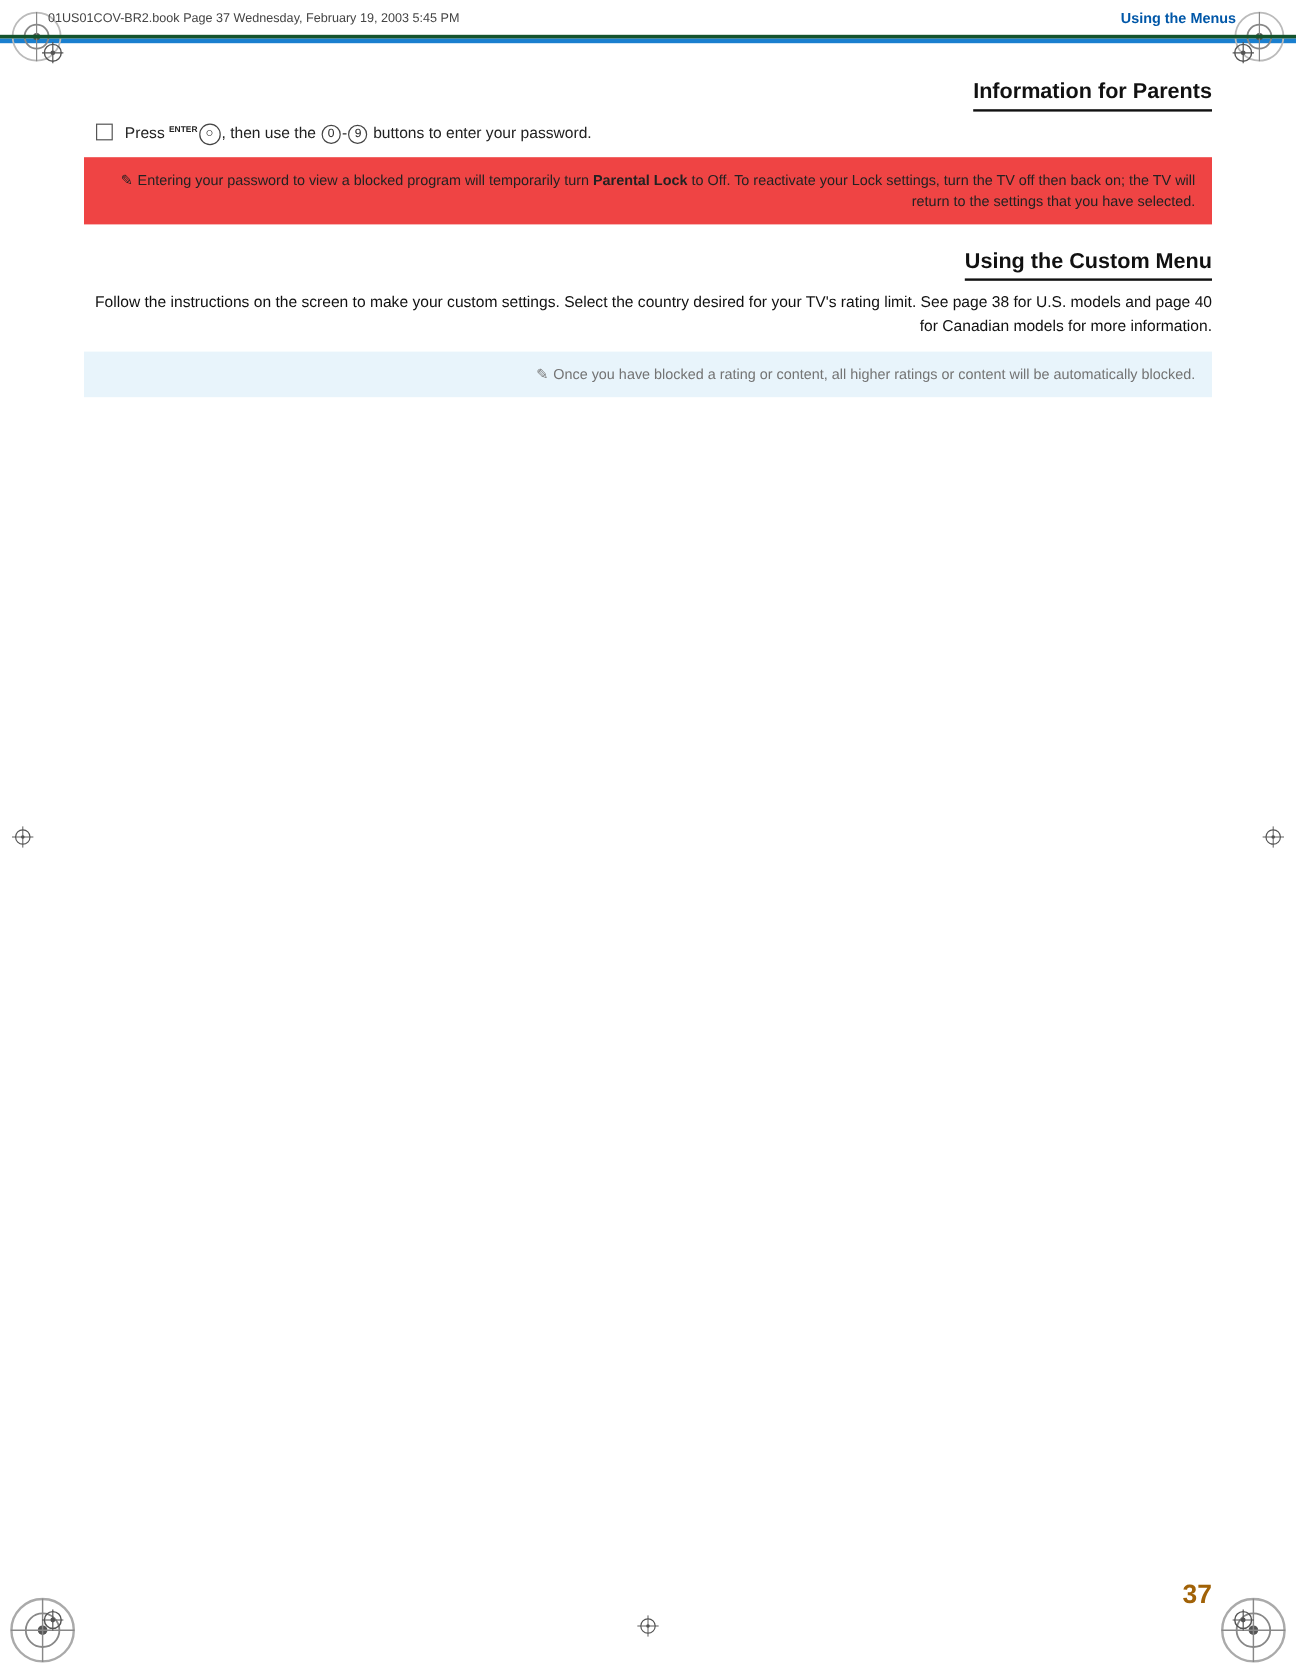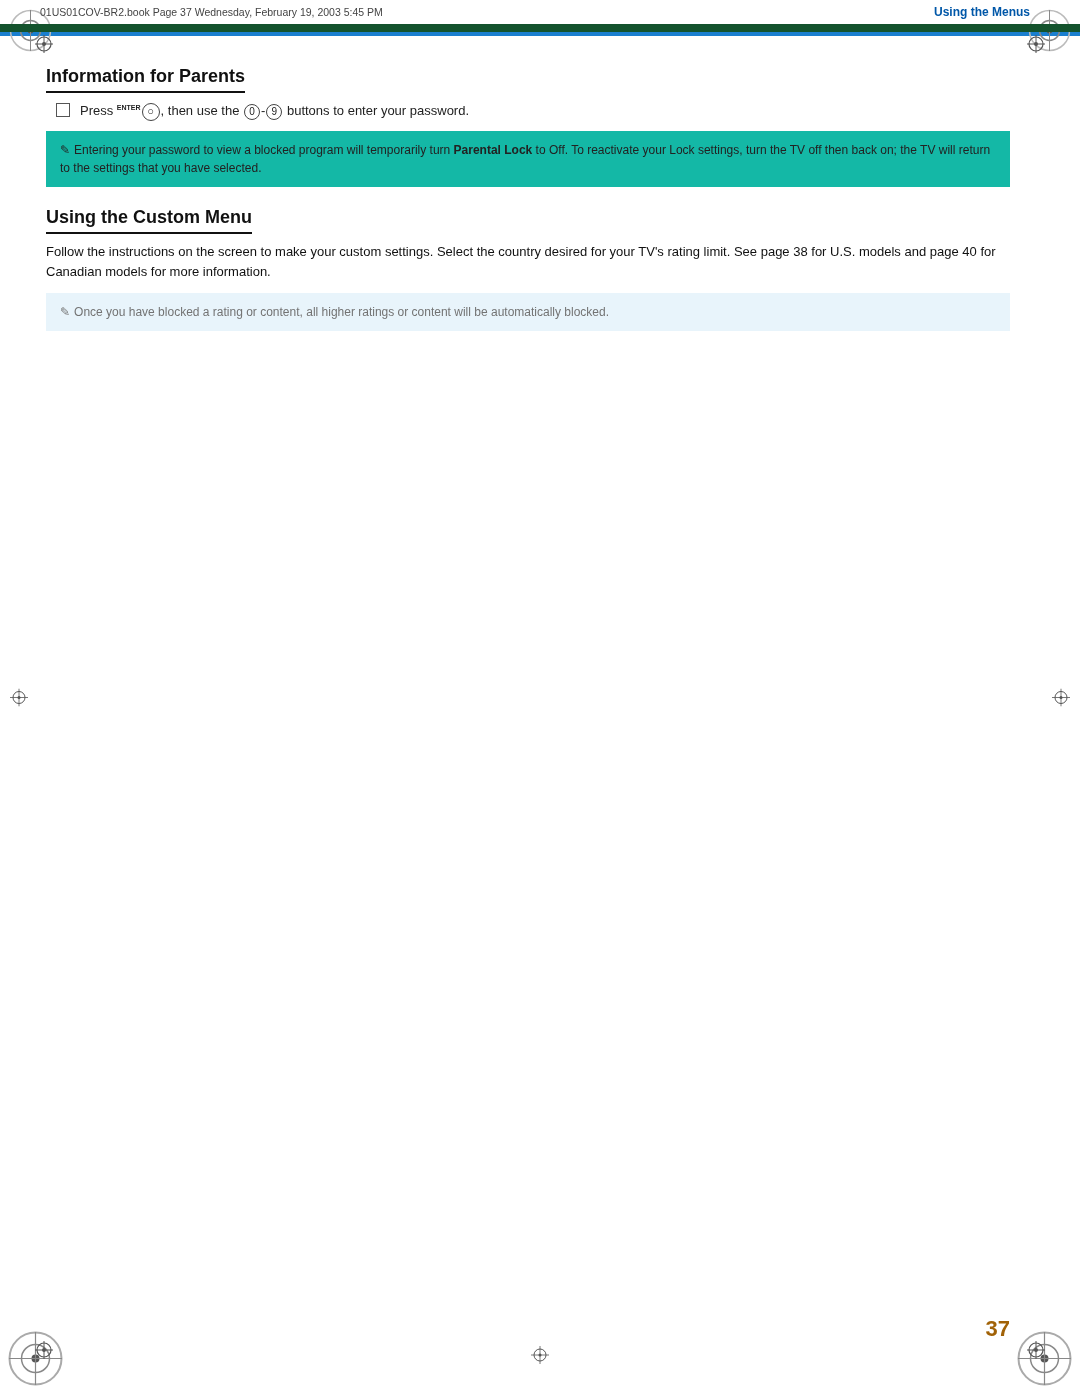--- a/index.html
+++ b/index.html
@@ -19,21 +19,21 @@
       min-height: 1397px;
       background: #fff;
       position: relative;
       padding: 0;
     }
 
     
     .header-strip {
       width: 100%;
       height: 32px;
-      border-bottom: 8px solid #14532d;
+      border-bottom: 3px solid #14532d;
       display: flex;
       align-items: center;
       padding: 0 40px;
       position: relative;
     }
 
     .header-file-info {
       font-size: 10.5px;
       color: #444;
       flex: 1;
@@ -49,21 +49,22 @@
 
     
     .blue-bar {
       height: 4px;
       background: #1a7fcf;
       width: 100%;
     }
 
     
     .content {
-      padding: 30px 70px 40px 46px;
+      padding: 30px 70px 40px 70px;
+      text-align: right;
     }
 
     
     .section-heading {
       font-size: 18px;
       font-weight: bold;
       color: #111;
       margin-bottom: 8px;
       border-bottom: 2px solid #111;
       padding-bottom: 4px;
@@ -98,21 +99,21 @@
       flex-shrink: 0;
     }
 
     .bullet-text {
       font-size: 13px;
       line-height: 1.5;
     }
 
     
     .note-box {
-      background: #14b8a6;
+      background: #ef4444;
       border: none;
       padding: 10px 14px;
       margin: 10px 0 16px 0;
       font-size: 12px;
       line-height: 1.5;
       color: #222;
     }
 
     .note-box-light {
       background: #e8f4fb;

